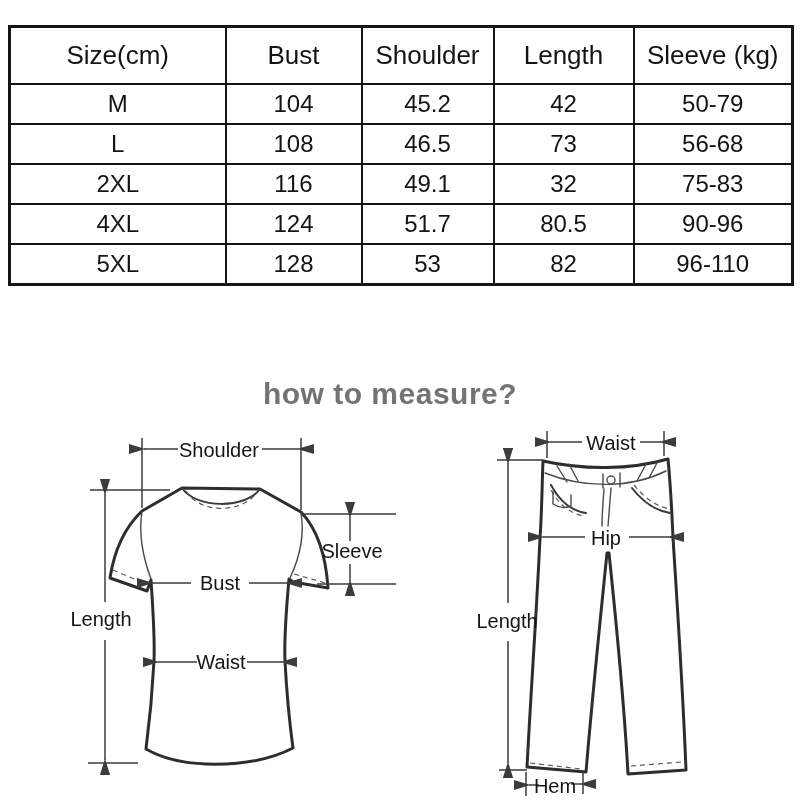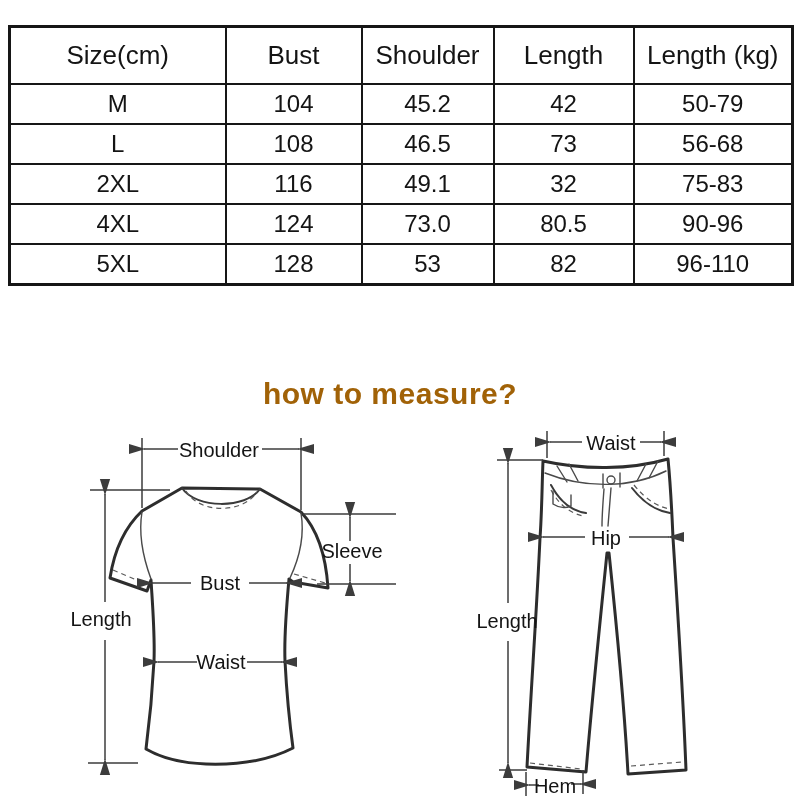--- a/index.html
+++ b/index.html
@@ -19,21 +19,21 @@
     border:2px solid var(--border);
     text-align:center; vertical-align:middle;
     color:var(--text); font-weight:400; padding:0;
     white-space:nowrap; overflow:hidden;
   }
   .size-table th{height:55px; font-size:26px;}
   .size-table td{height:38px; font-size:24px;}
   .heading{
     position:absolute; left:0; top:377px; width:780px;
     text-align:center; font-size:30px; font-weight:600;
-    color:#a16207; letter-spacing:0.5px;
+    color:#737373; letter-spacing:0.5px;
   }
   svg.diagrams{position:absolute; left:0; top:0; width:800px; height:800px;}
   .ol{stroke:var(--line); fill:#ffffff; stroke-width:3; stroke-linejoin:round; stroke-linecap:round;}
   .thin{stroke:#4a4a4a; fill:none; stroke-width:1.4; stroke-linecap:round;}
   .med{stroke:#3a3a3a; fill:none; stroke-width:2; stroke-linecap:round;}
   .dash{stroke:#5a5a5a; fill:none; stroke-width:1.2; stroke-dasharray:5 4;}
   .dim{stroke:var(--dim); fill:none; stroke-width:1.5;}
   .ah{fill:var(--dim); stroke:none;}
   text.lbl{
     fill:var(--text); font-size:20px; font-weight:500;
@@ -52,21 +52,21 @@
         <col style="width:132px">
       <col style="width:140px">
         <col style="width:159px">
     </colgroup>
     <tbody>
         <tr>
       <th>Size(cm)</th>
       <th>Bust</th>
       <th>Shoulder</th>
       <th>Length</th>
-      <th>Length (kg)</th>
+      <th>Sleeve (kg)</th>
     </tr>
     <tr>
       <td>M</td>
       <td>104</td>
       <td>45.2</td>
       <td>42</td>
       <td>50-79</td>
     </tr>
     <tr>
       <td>L</td>
@@ -78,21 +78,21 @@
     <tr>
       <td>2XL</td>
       <td>116</td>
       <td>49.1</td>
       <td>32</td>
       <td>75-83</td>
     </tr>
     <tr>
       <td>4XL</td>
       <td>124</td>
-      <td>73.0</td>
+      <td>51.7</td>
       <td>80.5</td>
       <td>90-96</td>
     </tr>
     <tr>
       <td>5XL</td>
       <td>128</td>
       <td>53</td>
       <td>82</td>
       <td>96-110</td>
     </tr>

